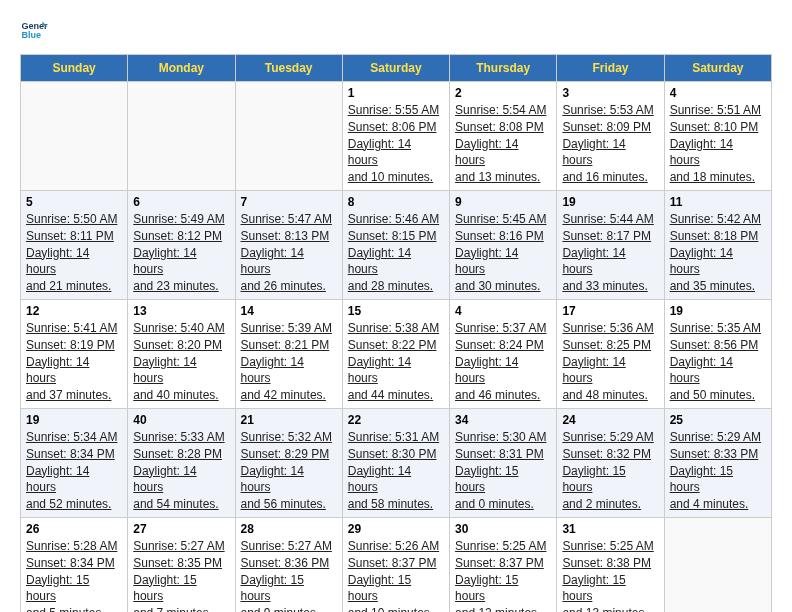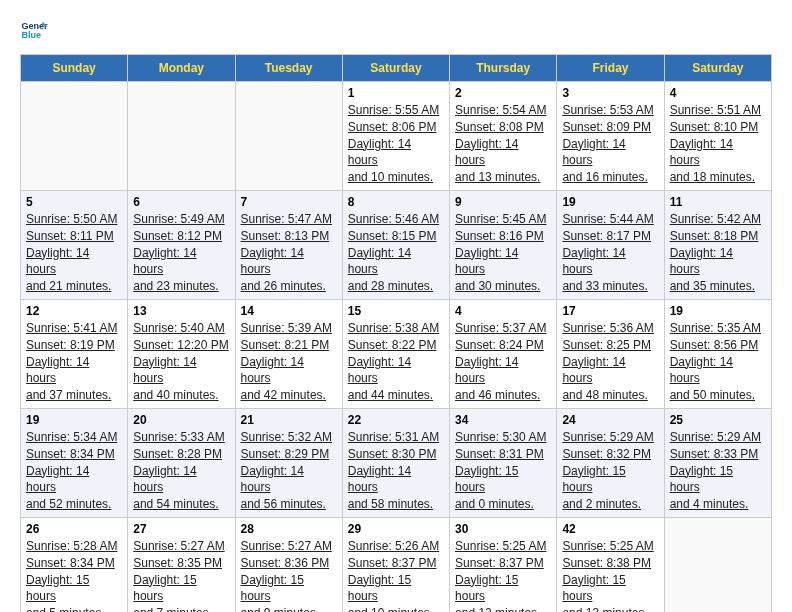--- a/index.html
+++ b/index.html
@@ -199,21 +199,21 @@
         <td>
           <span class="day-num">12</span>
           <div class="day-info" style="white-space: pre-line;">Sunrise: 5:41 AM
 Sunset: 8:19 PM
 Daylight: 14 hours
 and 37 minutes.</div>
         </td>
         <td>
           <span class="day-num">13</span>
           <div class="day-info" style="white-space: pre-line;">Sunrise: 5:40 AM
-Sunset: 12:20 PM
+Sunset: 8:20 PM
 Daylight: 14 hours
 and 40 minutes.</div>
         </td>
         <td>
           <span class="day-num">14</span>
           <div class="day-info" style="white-space: pre-line;">Sunrise: 5:39 AM
 Sunset: 8:21 PM
 Daylight: 14 hours
 and 42 minutes.</div>
         </td>
@@ -248,21 +248,21 @@
       </tr>
       <tr>
         <td>
           <span class="day-num">19</span>
           <div class="day-info" style="white-space: pre-line;">Sunrise: 5:34 AM
 Sunset: 8:34 PM
 Daylight: 14 hours
 and 52 minutes.</div>
         </td>
         <td>
-          <span class="day-num">20</span>
+          <span class="day-num">40</span>
           <div class="day-info" style="white-space: pre-line;">Sunrise: 5:33 AM
 Sunset: 8:28 PM
 Daylight: 14 hours
 and 54 minutes.</div>
         </td>
         <td>
           <span class="day-num">21</span>
           <div class="day-info" style="white-space: pre-line;">Sunrise: 5:32 AM
 Sunset: 8:29 PM
 Daylight: 14 hours
@@ -327,21 +327,21 @@
 and 10 minutes.</div>
         </td>
         <td>
           <span class="day-num">30</span>
           <div class="day-info" style="white-space: pre-line;">Sunrise: 5:25 AM
 Sunset: 8:37 PM
 Daylight: 15 hours
 and 12 minutes.</div>
         </td>
         <td>
-          <span class="day-num">42</span>
+          <span class="day-num">31</span>
           <div class="day-info" style="white-space: pre-line;">Sunrise: 5:25 AM
 Sunset: 8:38 PM
 Daylight: 15 hours
 and 13 minutes.</div>
         </td>
         <td class="empty-cell"></td>
       </tr>
     </tbody>
 </table>
 

